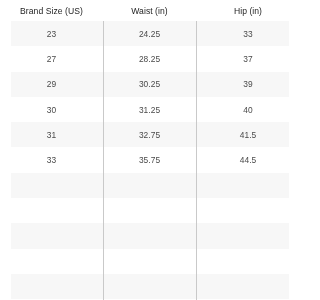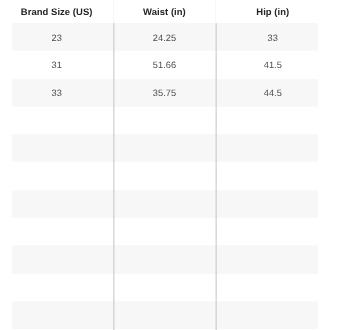--- a/index.html
+++ b/index.html
@@ -43,21 +43,21 @@
   }
 
   col.c-brand { width: 103px; }
   col.c-waist { width: 93px; }
   col.c-hip   { width: 104px; }
 
   thead th {
     height: 21px;
     padding: 0;
     font-size: 8.6px;
-    font-weight: bold;
+    font-weight: normal;
     color: #242424;
     letter-spacing: 0.05px;
     background: #ffffff;
     vertical-align: middle;
   }
 
   tbody td {
     height: 25.3px;
     padding: 0;
     font-size: 8.4px;
@@ -117,22 +117,37 @@
         <th>Hip (in)</th>
       </tr>
     </thead>
     <tbody id="table-body">
         <tr>
           <td>23</td>
           <td>24.25</td>
           <td>33</td>
         </tr>
         <tr>
+          <td>27</td>
+          <td>28.25</td>
+          <td>37</td>
+        </tr>
+        <tr>
+          <td>29</td>
+          <td>30.25</td>
+          <td>39</td>
+        </tr>
+        <tr>
+          <td>30</td>
+          <td>31.25</td>
+          <td>40</td>
+        </tr>
+        <tr>
           <td>31</td>
-          <td>51.66</td>
+          <td>32.75</td>
           <td>41.5</td>
         </tr>
         <tr>
           <td>33</td>
           <td>35.75</td>
           <td>44.5</td>
         </tr>
       </tbody>
   </table>
 

